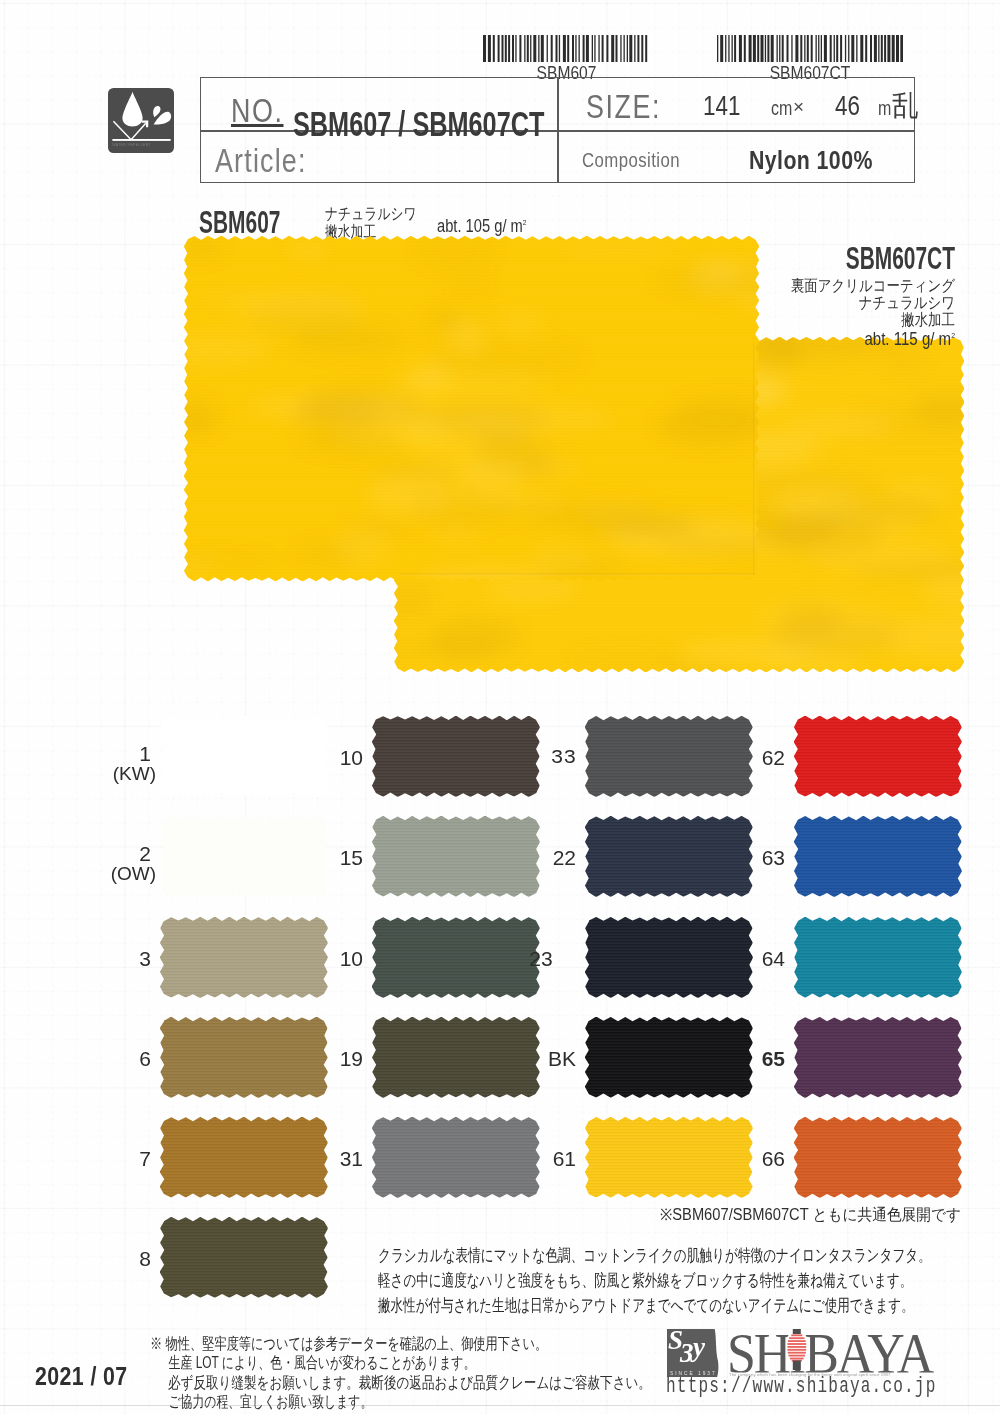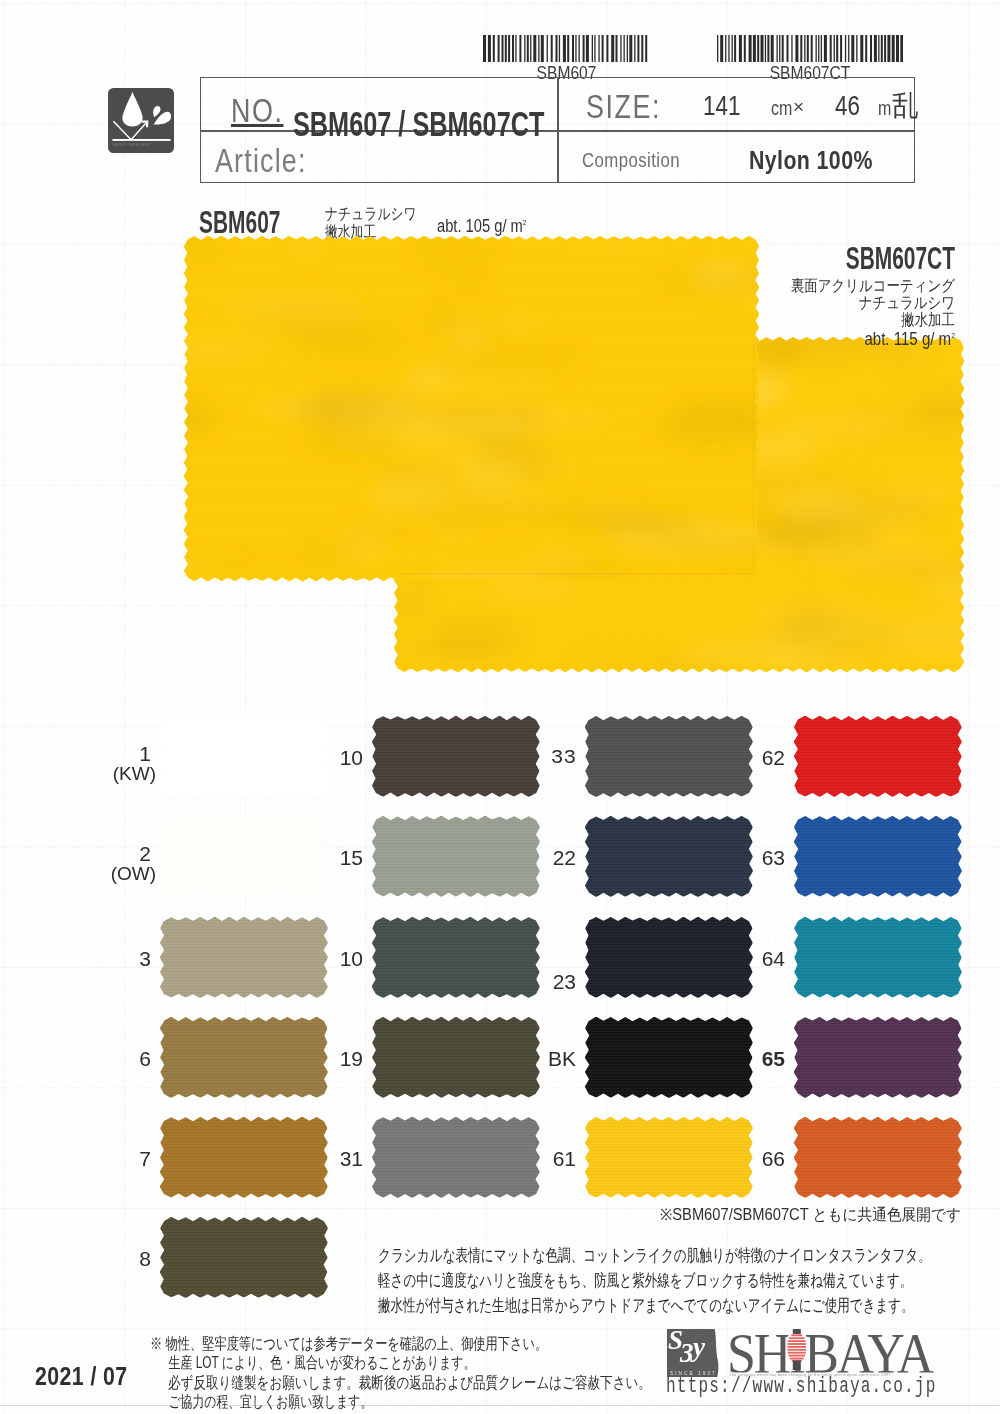--- a/index.html
+++ b/index.html
@@ -615,21 +615,21 @@
         <defs>
           <clipPath id="cs13_clip">
             <path d="M 3.90 3.62 L 11.17 -0.01 L 18.45 3.83 L 25.72 0.00 L 32.99 3.88 L 40.26 -0.22 L 47.54 3.58 L 54.81 0.39 L 62.08 3.95 L 69.35 0.13 L 76.63 3.59 L 83.90 0.43 L 91.17 4.19 L 98.45 -0.36 L 105.72 3.90 L 112.99 -0.34 L 120.26 4.03 L 127.54 -0.41 L 134.81 3.66 L 142.08 -0.28 L 149.35 4.21 L 156.63 0.04 L 163.90 4.27 L 167.48 11.20 L 163.78 18.50 L 167.86 25.80 L 163.82 33.10 L 168.25 40.40 L 164.35 47.70 L 167.62 55.00 L 163.63 62.30 L 168.07 69.60 L 163.68 76.90 L 156.63 81.05 L 149.35 77.00 L 142.08 80.53 L 134.81 76.88 L 127.54 80.70 L 120.26 76.83 L 112.99 81.17 L 105.72 77.07 L 98.45 81.00 L 91.17 76.61 L 83.90 80.43 L 76.63 77.01 L 69.35 80.41 L 62.08 77.11 L 54.81 80.91 L 47.54 76.72 L 40.26 81.22 L 32.99 76.77 L 25.72 81.07 L 18.45 76.85 L 11.17 80.70 L 3.90 76.95 L 0.21 69.60 L 3.91 62.30 L -0.33 55.00 L 4.06 47.70 L 0.25 40.40 L 3.52 33.10 L 0.36 25.80 L 3.49 18.50 L 0.19 11.20 L 4.18 3.90 Z"></path>
           </clipPath>
         </defs>
         <g clip-path="url(#cs13_clip)">
           <rect x="0" y="0" width="167.8" height="80.8" fill="#1A1F29"></rect>
           <rect x="0" y="0" width="167.8" height="80.8" fill="url(#weave)" opacity="0.075"></rect>
         </g>
       </svg></div>
-    <div class="cnum" style="left:506px;top:971px;width:70px;">
+    <div class="cnum" style="left:506px;top:948px;width:70px;text-align:center;">
       <div>23</div>
     </div>
     <div class="csw" style="left:585px;top:1017px;"><svg id="cs14" width="167.8" height="80.8" viewBox="0 0 167.8 80.8">
         <defs>
           <clipPath id="cs14_clip">
             <path d="M 3.90 3.88 L 11.17 -0.43 L 18.45 3.64 L 25.72 0.09 L 32.99 4.28 L 40.26 0.01 L 47.54 4.22 L 54.81 0.40 L 62.08 4.30 L 69.35 -0.39 L 76.63 3.48 L 83.90 0.25 L 91.17 3.95 L 98.45 0.17 L 105.72 3.64 L 112.99 0.41 L 120.26 4.00 L 127.54 0.40 L 134.81 4.18 L 142.08 -0.04 L 149.35 4.26 L 156.63 0.43 L 163.90 3.49 L 167.93 11.20 L 164.24 18.50 L 167.94 25.80 L 163.89 33.10 L 167.46 40.40 L 164.25 47.70 L 167.86 55.00 L 164.24 62.30 L 167.60 69.60 L 164.07 76.90 L 156.63 80.95 L 149.35 76.52 L 142.08 80.46 L 134.81 77.01 L 127.54 80.73 L 120.26 77.09 L 112.99 80.88 L 105.72 76.54 L 98.45 80.81 L 91.17 77.28 L 83.90 81.09 L 76.63 76.90 L 69.35 80.49 L 62.08 76.94 L 54.81 81.19 L 47.54 77.21 L 40.26 81.03 L 32.99 76.63 L 25.72 80.65 L 18.45 76.53 L 11.17 80.52 L 3.90 77.20 L -0.25 69.60 L 4.03 62.30 L -0.20 55.00 L 4.24 47.70 L -0.34 40.40 L 3.81 33.10 L 0.26 25.80 L 4.25 18.50 L 0.13 11.20 L 3.59 3.90 Z"></path>
           </clipPath>
         </defs>
         <g clip-path="url(#cs14_clip)">
           <rect x="0" y="0" width="167.8" height="80.8" fill="#121214"></rect>

